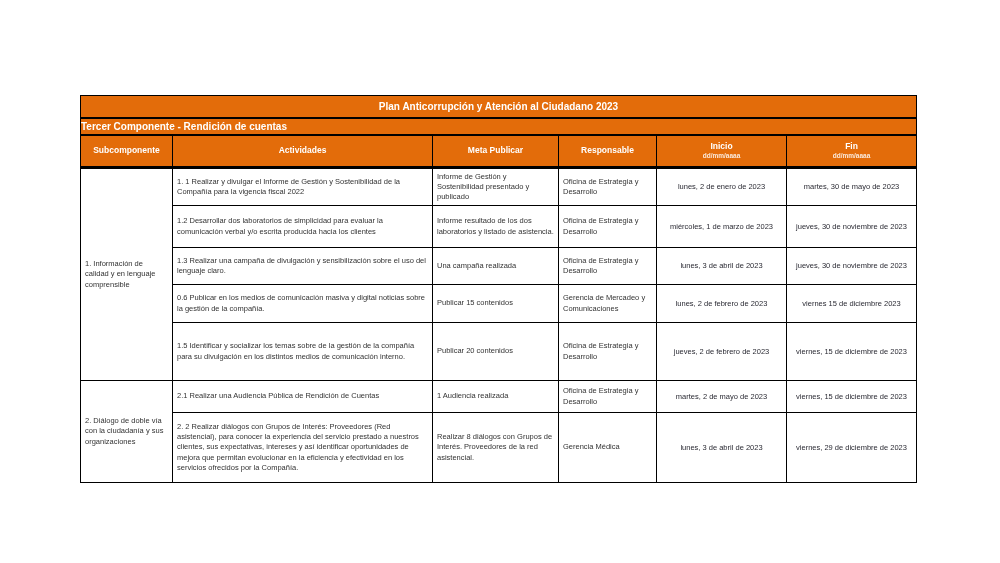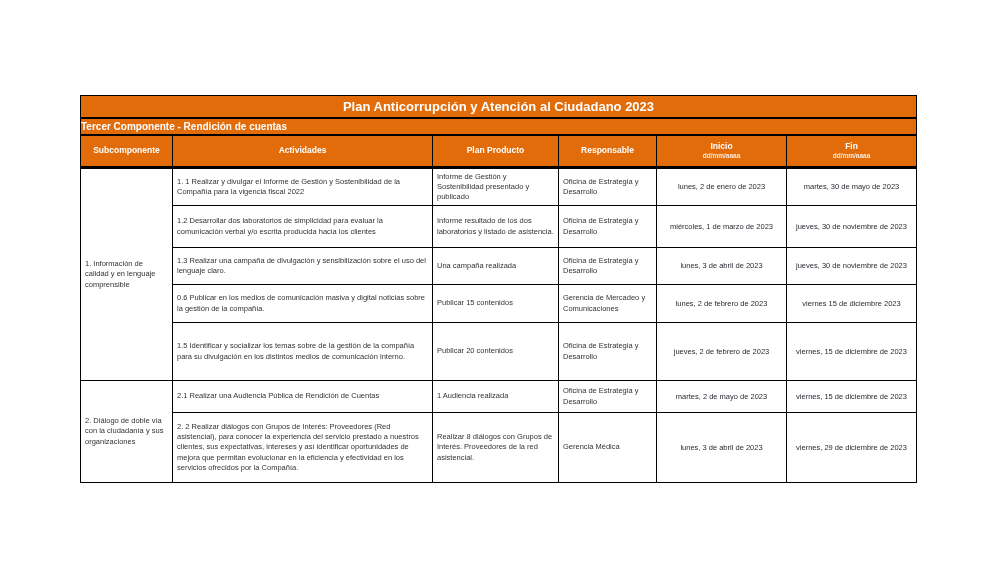--- a/index.html
+++ b/index.html
@@ -21,21 +21,21 @@
   }
   table.plan td, table.plan th {
     border: 1px solid #000000;
     vertical-align: middle;
     overflow: hidden;
   }
   .title-cell {
     background: #e36c0a;
     color: #ffffff;
     font-weight: bold;
-    font-size: 13px;
+    font-size: 10px;
     text-align: center;
     height: 22px;
     border-bottom-width: 2px !important;
   }
   .subtitle-cell {
     background: #e36c0a;
     color: #ffffff;
     font-weight: bold;
     font-size: 10px;
     text-align: left;
@@ -107,21 +107,21 @@
       <td class="title-cell" colspan="6">Plan Anticorrupción y Atención al Ciudadano 2023</td>
     </tr>
 
     <tr>
       <td class="subtitle-cell" colspan="6">Tercer Componente - Rendición de cuentas</td>
     </tr>
 
     <tr>
       <th class="col-header">Subcomponente</th>
       <th class="col-header">Actividades</th>
-      <th class="col-header">Plan Producto</th>
+      <th class="col-header">Meta Publicar</th>
       <th class="col-header">Responsable</th>
       <th class="col-header">
         <span>Inicio</span>
         <span class="fmt">dd/mm/aaaa</span>
       </th>
       <th class="col-header">
         <span>Fin</span>
         <span class="fmt">dd/mm/aaaa</span>
       </th>
     </tr>

